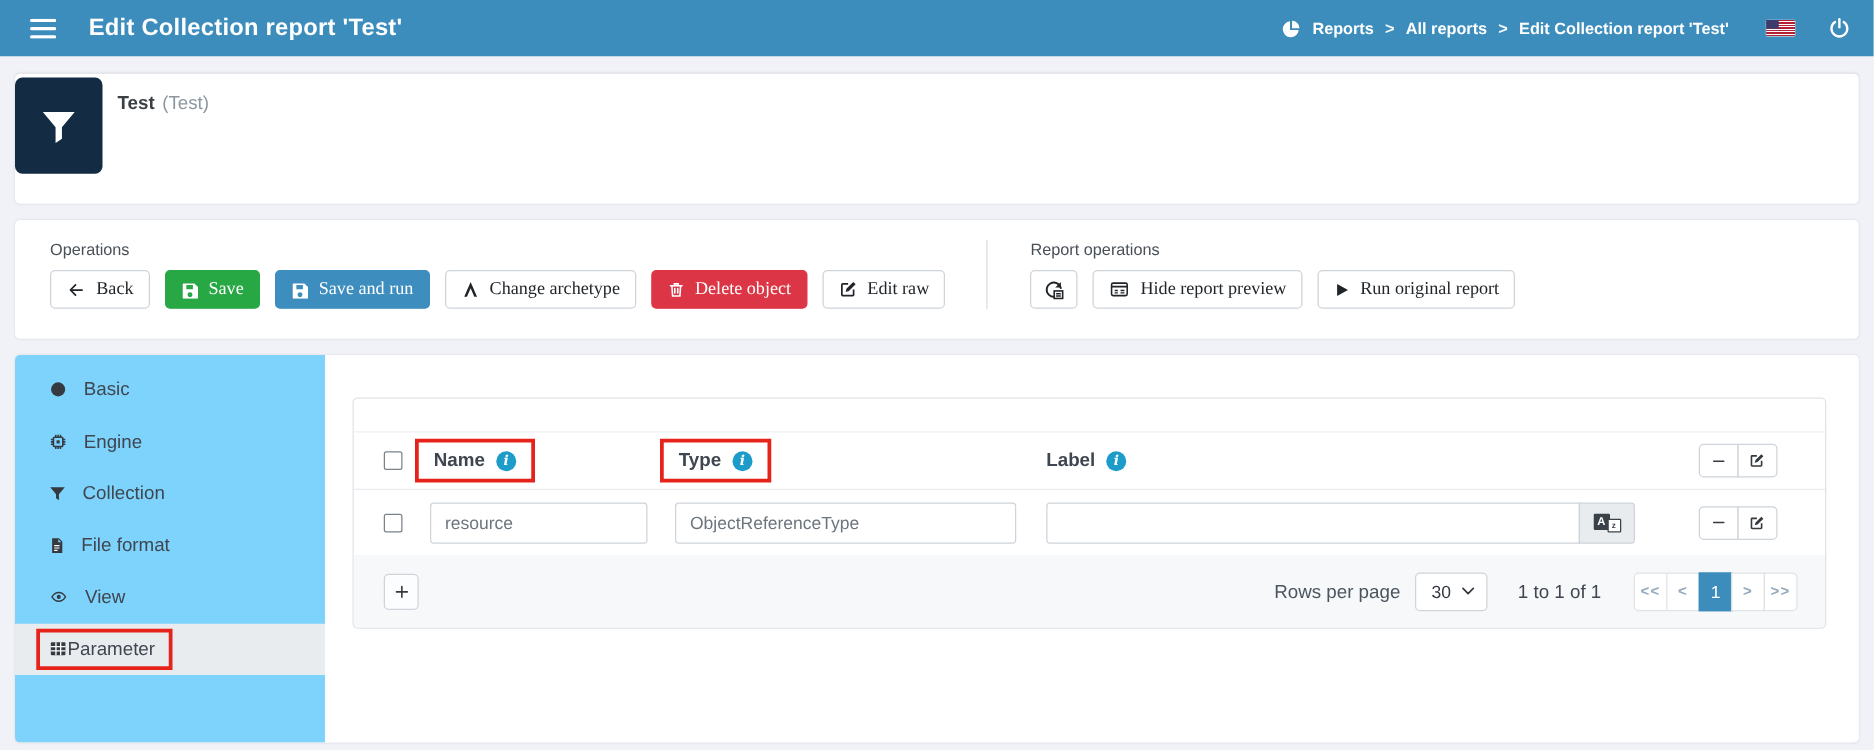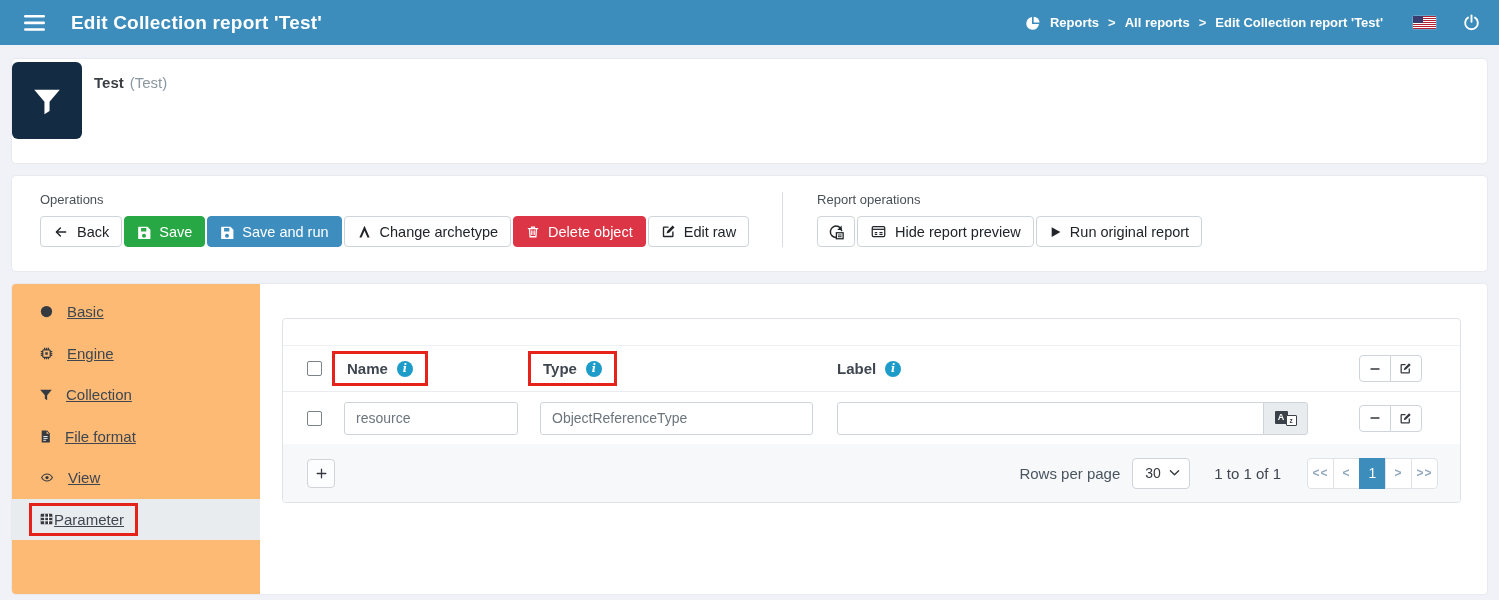--- a/index.html
+++ b/index.html
@@ -53,36 +53,36 @@
   .type-badge {
     position: absolute; right: 20px; top: 8px; height: 30px;
     background: #fff; border: 1px solid #c8cdd2; border-radius: 4px;
     display: inline-flex; align-items: center; gap: 9px; padding: 0 13px;
     font-family: inherit; font-size: 15px; color: #13314f; cursor: pointer;
   }
 
   
   .ops { margin-top: 13px; padding: 16px 16px 24px 28px; display: flex; align-items: stretch; }
   .ops-label { font-size: 13px; color: #495057; margin-bottom: 9px; }
-  .btn-row { display: flex; gap: 2px; }
+  .btn-row { display: flex; gap: 12px; font-family: Liberation Serif, serif; }
   .btn {
     height: 31px; padding: 0 12px; border-radius: 4px; font-family: inherit;
     font-size: 14.5px; display: inline-flex; align-items: center; gap: 8px;
     cursor: pointer; white-space: nowrap; border: 1px solid transparent;
   }
   .btn-outline { background: #fff; border-color: #ced4da; color: #212529; }
   .btn-success { background: #28a745; border-color: #28a745; color: #fff; }
   .btn-primary { background: #3d8ebe; border-color: #3d8ebe; color: #fff; }
   .btn-danger  { background: #dc3545; border-color: #dc3545; color: #fff; }
   .btn-icononly { padding: 0 9px; }
   .vdiv { width: 1px; background: #d9dce0; margin: 0 34px 0 33px; }
 
   
   .main { margin-top: 13px; height: 310px; display: flex; overflow: hidden; }
-  .side { width: 248px; background: #fdba74; padding-top: 7px; flex: none; text-decoration: underline; }
+  .side { width: 248px; background: #7dd3fc; padding-top: 7px; flex: none; }
   .side-item {
     height: 41.5px; display: flex; align-items: center; gap: 13px;
     padding-left: 27px; font-size: 15px; color: #3f4650; cursor: pointer;
   }
   .side-item.active { background: #e9ecef; }
   .side-redbox {
     display: inline-flex; align-items: center; 
     border: 3px solid #e5231b; padding: 5px 11px 5px 7px; margin-left: -10px;
   }
   .content { flex: 1; background: #fff; padding: 34px 26px 0 22px; }

